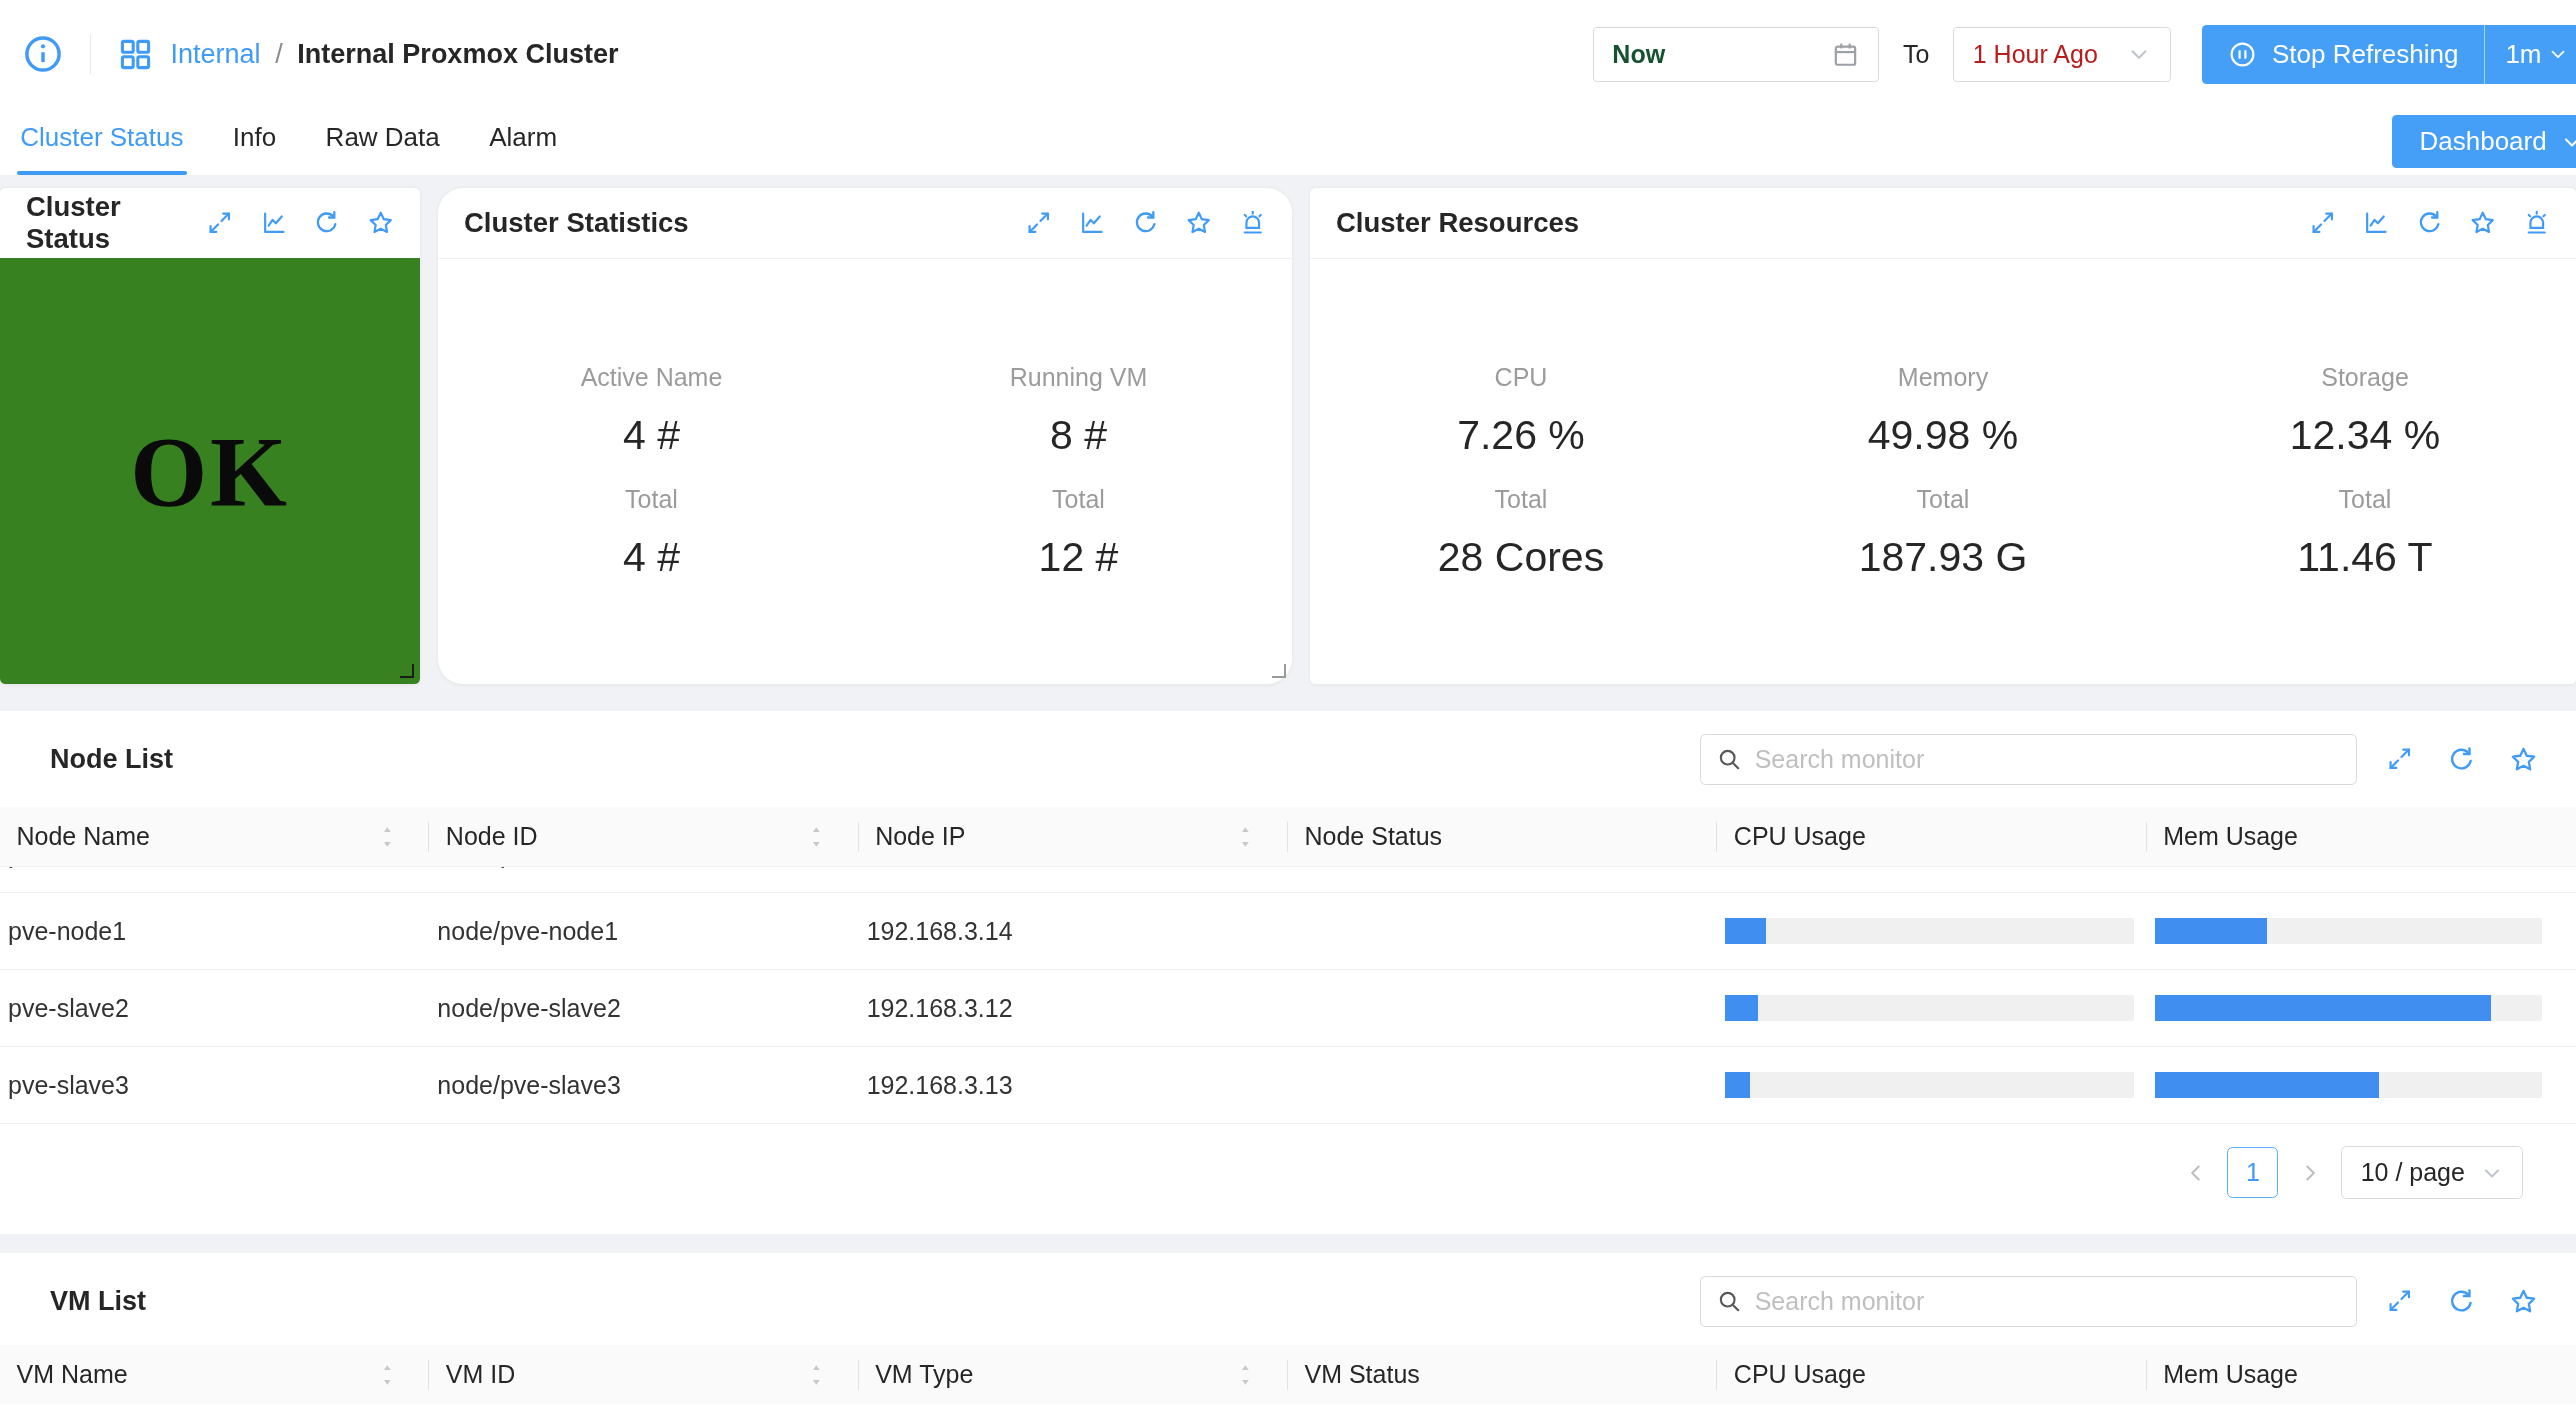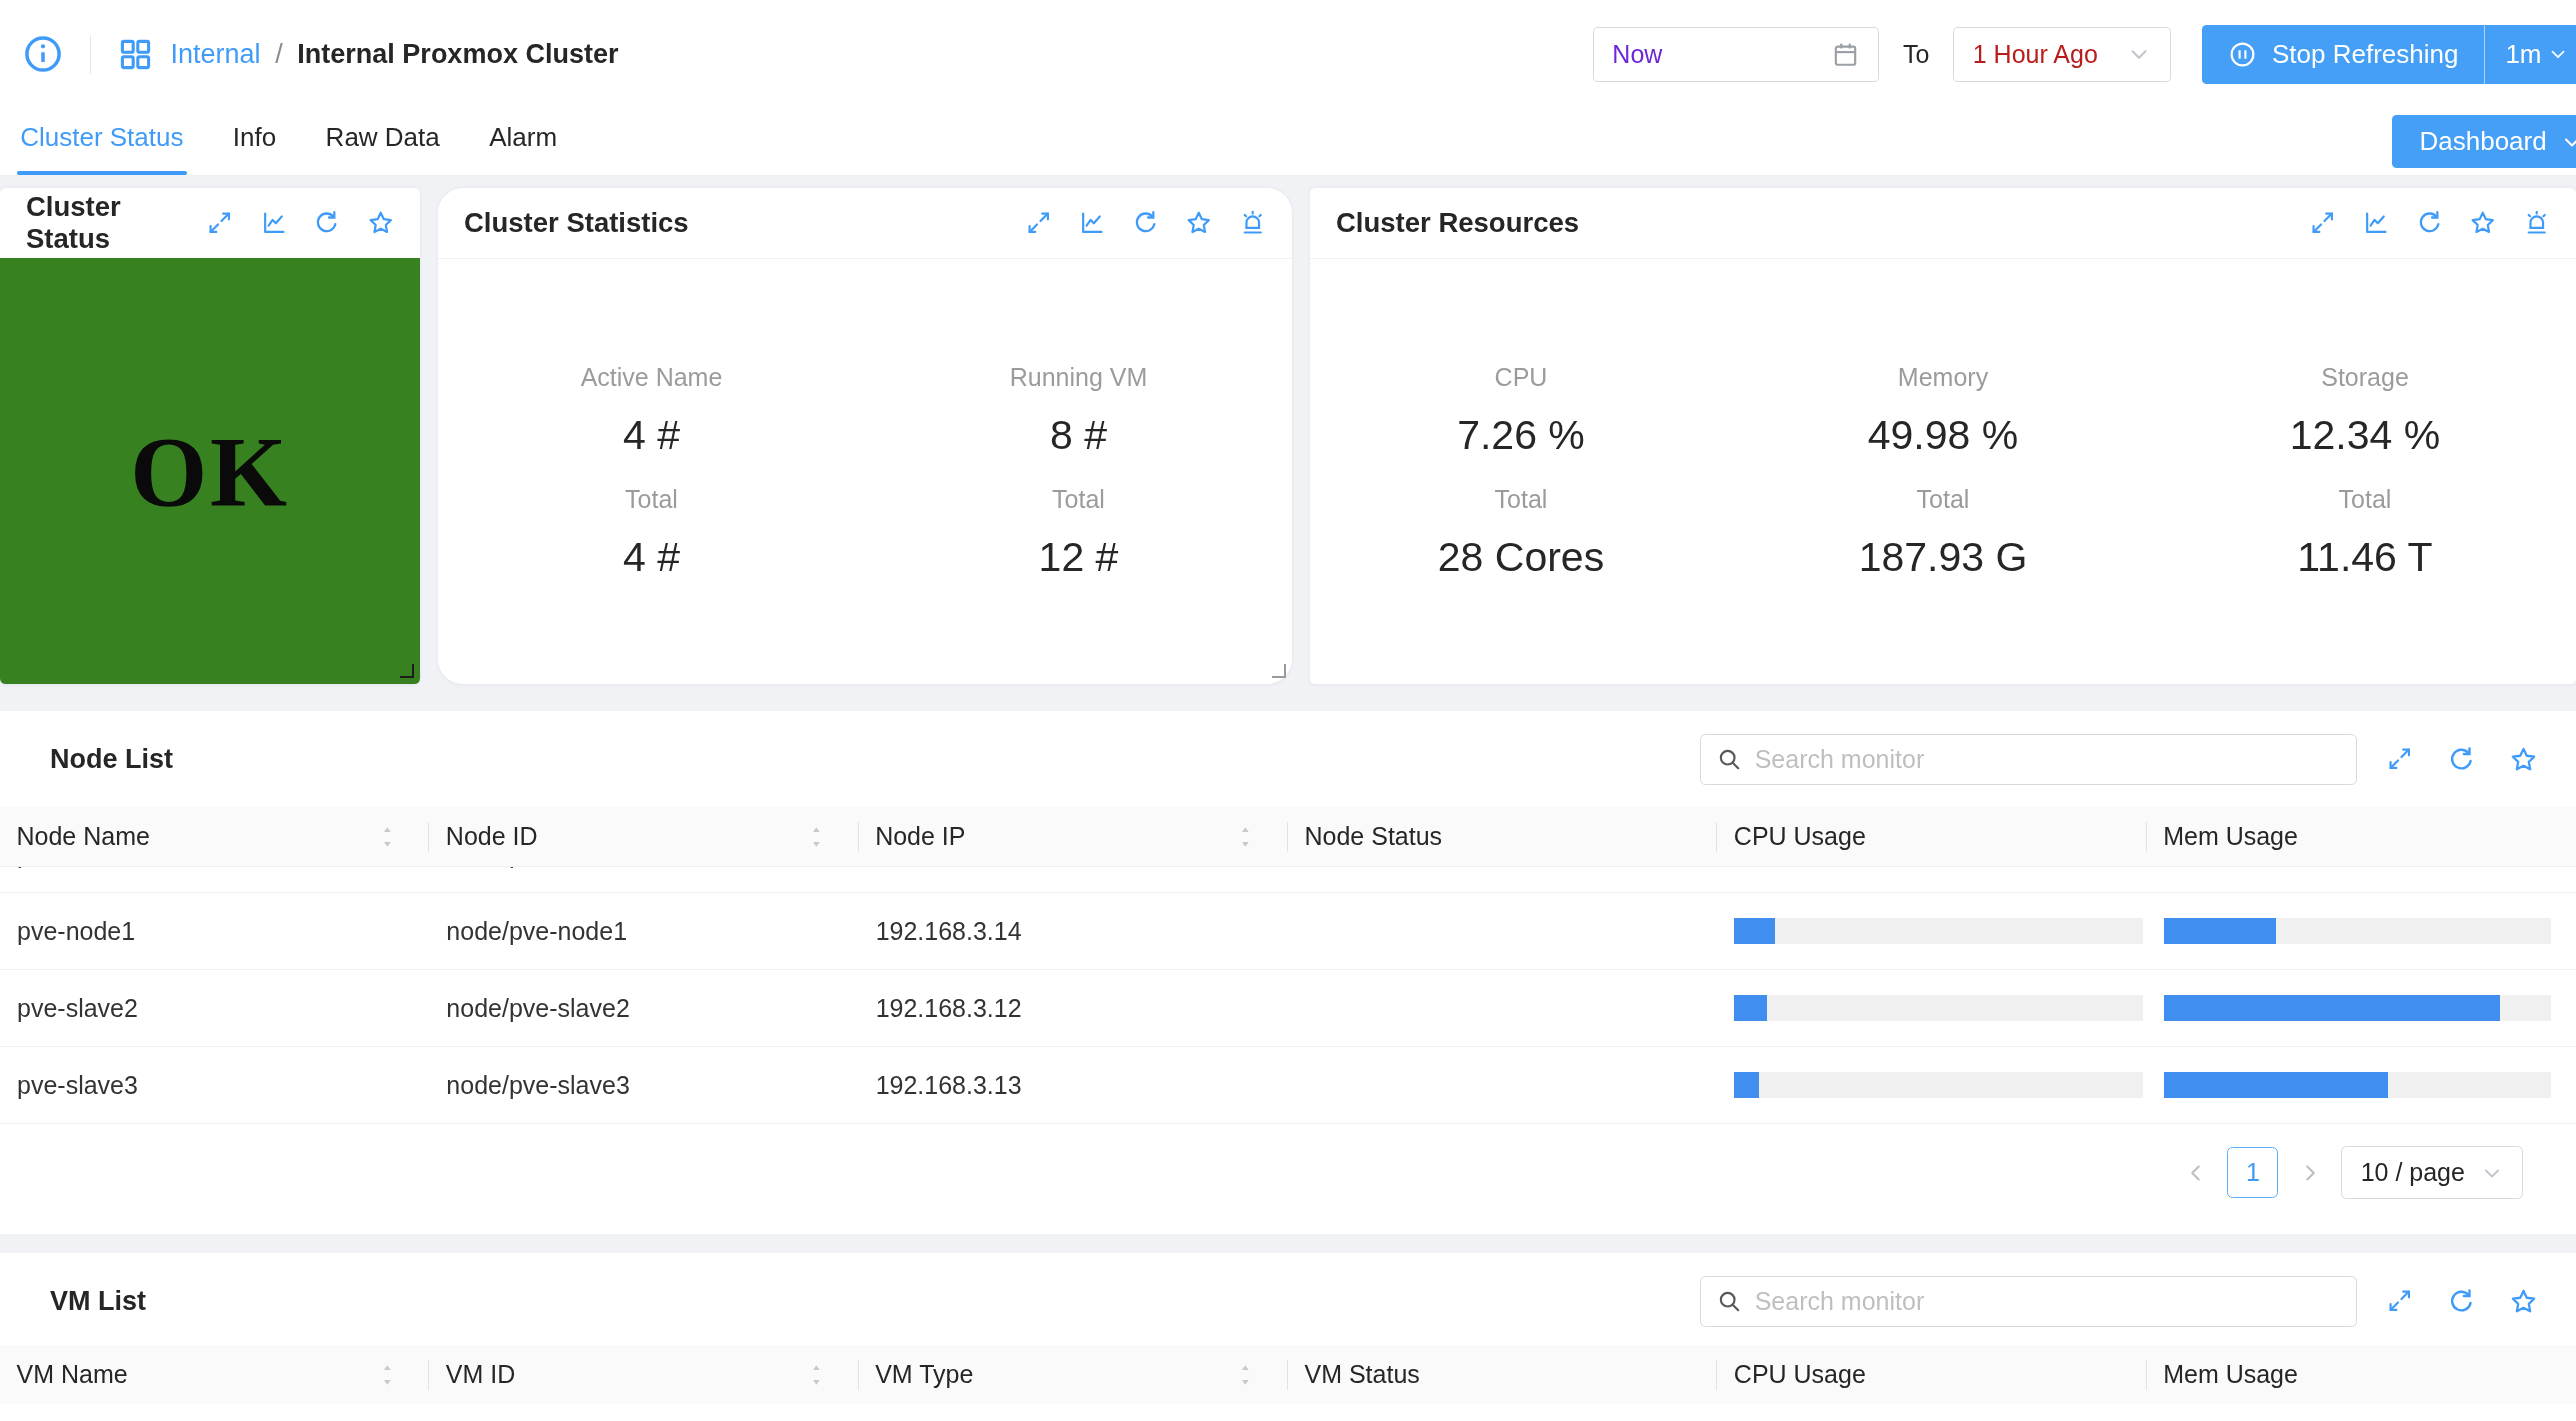--- a/index.html
+++ b/index.html
@@ -13,21 +13,21 @@
   
   .topbar { position:absolute; left:0; top:0; width:2576px; height:108px; background:#fff; display:flex; align-items:center; padding-left:22px; }
   .info-ic { color:#3f9bf7; }
   .tb-div { width:0.9px; height:39px; background:#e8e8e8; margin:0 26px; }
   .grid-ic { color:#3f9bf7; }
   .crumb-link { color:#3f9bf7; font-size:27px; margin-left:16.5px; cursor:pointer; }
   .crumb-sep { color:#8c8c8c; font-size:27px; margin:0 14.7px; }
   .crumb-page { color:#262626; font-size:27px; font-weight:700; }
   .tb-right { margin-left:auto; display:flex; align-items:center; }
   .date-input { width:286px; height:55px; border:0.9px solid #d9d9d9; border-radius:4.6px; background:#fff; display:flex; align-items:center; padding:0 18.4px; }
-  .date-input .val { font-size:25px; color:#6d28d9; }
+  .date-input .val { font-size:25px; color:#14532d;font-weight:bold; }
   .date-input .cal { margin-left:auto; color:#9aa0a6; }
   .to-label { font-size:25px; color:#262626; margin:0 24px; }
   .select-box { width:218px; height:55px; border:0.9px solid #d9d9d9; border-radius:4.6px; background:#fff; display:flex; align-items:center; padding:0 18.4px; margin-right:31px; }
   .select-box .val { font-size:25px; color:#b91c1c; }
   .select-box .chev { margin-left:auto; color:#c0c4cc; }
   .refresh-btn { height:59px; background:#459ff6; border-radius:4.6px; display:flex; align-items:center; color:#fff; margin-right:-13px; }
   .refresh-btn .main { display:flex; align-items:center; gap:14.7px; padding:0 26px; font-size:26px; }
   .refresh-btn .splitline { width:0.9px; height:59px; background:rgba(255,255,255,.55); }
   .refresh-btn .intv { display:flex; align-items:center; gap:5.5px; padding:0 20px; font-size:26px; }
 
@@ -76,21 +76,21 @@
   #vm-panel .thead { top:92px; }
   .th { position:relative; height:100%; display:flex; align-items:center; padding:0 35px 0 16.5px; font-size:25px; color:#262626; font-weight:500;text-align:right; }
   .th .sep { position:absolute; right:0; top:14.7px; width:0.9px; height:30px; background:#e3e3e3; }
   .sorter { margin-left:auto; color:#c9c9c9; display:flex; flex-direction:column; gap:1.8px; cursor:pointer; }
 
   .tbody { position:absolute; left:0; right:0; overflow:hidden; }
   #node-panel .tbody { top:156px; height:308px; }
   #vm-panel .tbody { top:151px; height:239px; }
   .tr { height:77px; display:grid; grid-template-columns:repeat(6,1fr); align-items:center; border-bottom:0.9px solid #f0f0f0; background:#fff; }
   .tr.clipped { margin-top:-51px; }
-  .td { padding-left:17px; font-size:25px; color:#333; overflow:hidden; white-space:nowrap; }
+  .td { padding-left:8px; font-size:25px; color:#333; overflow:hidden; white-space:nowrap; }
   .dot { width:35px; height:35px; border-radius:50%; margin-left:7.3px; }
   .bar { width:409px; height:26px; background:#f0f0f0; }
   .bar.mem { width:387px; }
   .bar-fill { height:100%; }
 
   .pagination { position:absolute; right:53px; bottom:35px; display:flex; align-items:center; gap:18.4px; }
   .pg-arrow { color:#bfbfbf; cursor:pointer; }
   .pg-current { width:51px; height:51px; border:0.9px solid #58aef8; border-radius:5.5px; color:#3f9bf7; font-size:25px; display:flex; align-items:center; justify-content:center; background:#fff; cursor:pointer; }
   .pg-size { height:53px; border:0.9px solid #d9d9d9; border-radius:5.5px; padding:0 18.4px; display:flex; align-items:center; gap:14.7px; font-size:25px; color:#262626; background:#fff; cursor:pointer; }
   .pg-size .chev { color:#c0c4cc; }

